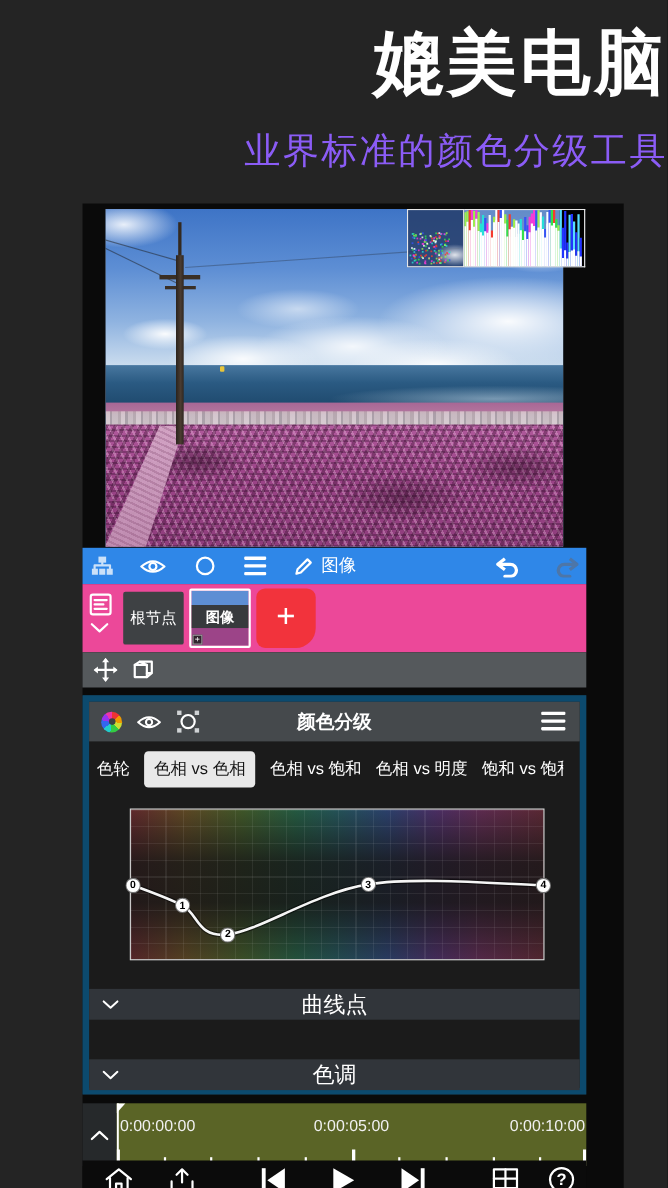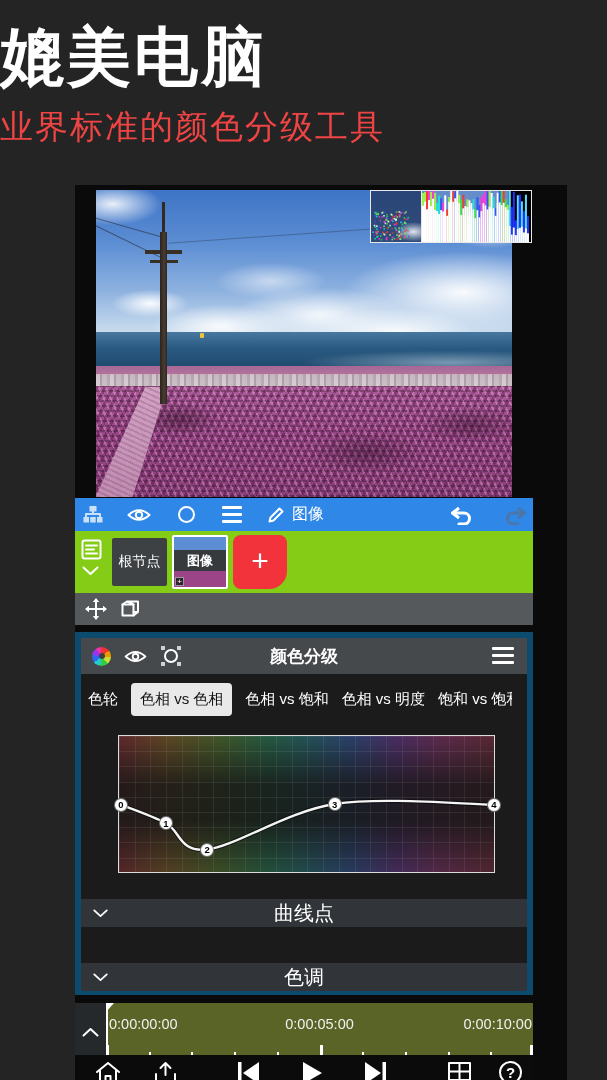--- a/index.html
+++ b/index.html
@@ -1,22 +1,22 @@
 <!DOCTYPE html>
 <html><head>
 <meta charset="utf-8">
 <style>
   *{margin:0;padding:0;box-sizing:border-box}
   html,body{width:607px;height:1080px;overflow:hidden}
   body{background:#242424;font-family:"Liberation Sans",sans-serif;position:relative}
 
   
-  .hero{position:absolute;left:0;top:0;width:607px;height:185px;text-align:left}
+  .hero{position:absolute;left:0;top:0;width:607px;height:185px;text-align:right}
   .hero h1{margin-top:14px;font-size:64px;font-weight:700;color:#fff;letter-spacing:3px}
-  .hero p{margin-top:4px;font-size:33px;color:#ef4444;letter-spacing:2px}
+  .hero p{margin-top:14px;font-size:33px;color:#8b5cf6;letter-spacing:2px}
 
   
   .phone{position:absolute;left:75px;top:185px;width:492px;height:895px;background:#0a0a0a}
 
   
   .photo{position:absolute;left:21px;top:5px;width:416px;height:307px;overflow:hidden;background:#87a8d0}
   .sky{position:absolute;left:0;top:0;width:100%;height:142px;
     background:
       radial-gradient(70px 30px at 4% 10%, rgba(250,252,255,.9), transparent 70%),
       radial-gradient(55px 20px at 13% 80%, rgba(255,255,255,.95), transparent 70%),
@@ -71,21 +71,21 @@
 
   
   .bluebar{position:absolute;left:0;top:313px;width:458px;height:33px;background:#2f87e8}
   .bluebar .ic{position:absolute;top:0;height:33px;display:flex;align-items:center;justify-content:center}
   .clip-name{position:absolute;left:217px;top:0;height:33px;display:flex;align-items:center;color:#fff;font-size:16px}
   .circle-ic{width:17px;height:17px;border:2.2px solid #fff;border-radius:50%}
   .burger{display:flex;flex-direction:column;gap:3.5px}
   .burger i{display:block;width:20px;height:3.2px;background:#fff;border-radius:1px}
 
   
-  .tracks{position:absolute;left:0;top:346px;width:458px;height:62px;background:#84cc16}
+  .tracks{position:absolute;left:0;top:346px;width:458px;height:62px;background:#ec4899}
   .track-left{position:absolute;left:0;top:0;width:31px;height:62px}
   .root-btn{position:absolute;left:37px;top:7px;width:55px;height:48px;background:#3e4144;border-radius:2px;
     color:#fff;font-size:14px;display:flex;align-items:center;justify-content:center}
   .clip-thumb{position:absolute;left:97px;top:4px;width:56px;height:54px;border:2px solid #fff;border-radius:2px;
     background:linear-gradient(180deg,#5d8ed4 0 26%, #3b3f42 26% 68%, #9c4488 68% 100%);overflow:hidden}
   .clip-thumb .lbl{position:absolute;left:0;top:26%;width:100%;height:42%;display:flex;align-items:center;justify-content:center;
     color:#fff;font-size:13px;font-weight:700;background:rgba(52,54,58,.55)}
   .clip-thumb .badge{position:absolute;left:1px;bottom:1px;width:9px;height:9px;background:rgba(30,30,30,.85);border:1px solid #999;
     color:#fff;font-size:8px;line-height:7px;text-align:center}
   .add-btn{position:absolute;left:158px;top:4px;width:54px;height:54px;background:#f2333c;border-radius:8px 8px 18px 8px;

